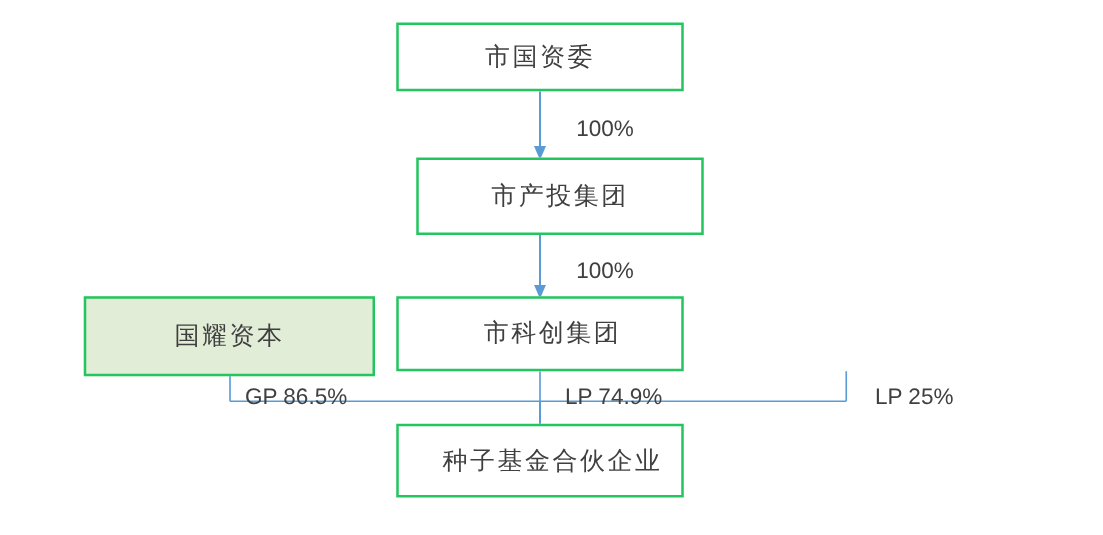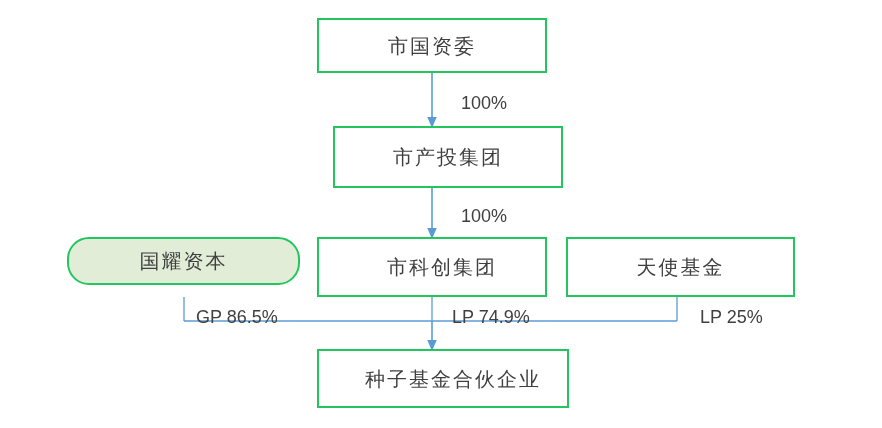--- a/index.html
+++ b/index.html
@@ -48,24 +48,24 @@
     color: #404040;
     font-size: 18px;
     font-family: "Liberation Sans", "DejaVu Sans", sans-serif;
     white-space: nowrap;
     line-height: 1;
   }
 
   
   #node-sasac        { left: 317px; top: 18px;  width: 230px; height: 55px; }
   #node-cidc         { left: 317px; top: 126px; width: 230px; height: 62px; margin-left: 16px; }
-  #node-guoyao       { left: 67px;  top: 237px; width: 233px; height: 48px; border-radius: 22px; }
+  #node-guoyao       { left: 67px;  top: 237px; width: 233px; height: 64px; }
   #node-kechuang     { left: 317px; top: 237px; width: 230px; height: 60px; padding-left: 20px; }
   #node-angel        { left: 566px; top: 237px; width: 229px; height: 60px; }
-  #node-seedfund     { left: 317px; top: 349px; width: 252px; height: 59px; padding-left: 20px; }
+  #node-seedfund     { left: 317px; top: 339px; width: 230px; height: 59px; padding-left: 20px; }
 
   
   #label-sasac-cidc     { left: 461px; top: 94px;  }
   #label-cidc-kechuang  { left: 461px; top: 207px; }
   #label-gp             { left: 196px; top: 308px; }
   #label-lp749          { left: 452px; top: 308px; }
   #label-lp25           { left: 700px; top: 308px; }
 </style>
 </head>
 <body>
@@ -93,21 +93,20 @@
   </svg>
 
   <div class="node" id="node-sasac">市国资委</div>
 
   <div class="node" id="node-cidc">市产投集团</div>
 
   <div class="node filled" id="node-guoyao">国耀资本</div>
 
   <div class="node" id="node-kechuang">市科创集团</div>
 
-  <div class="node" id="node-angel">天使基金</div>
 
   <div class="node" id="node-seedfund">种子基金合伙企业</div>
 
   <div class="edge-label" id="label-sasac-cidc">100%</div>
 
   <div class="edge-label" id="label-cidc-kechuang">100%</div>
 
   <div class="edge-label" id="label-gp">GP 86.5%</div>
 
   <div class="edge-label" id="label-lp749">LP 74.9%</div>

